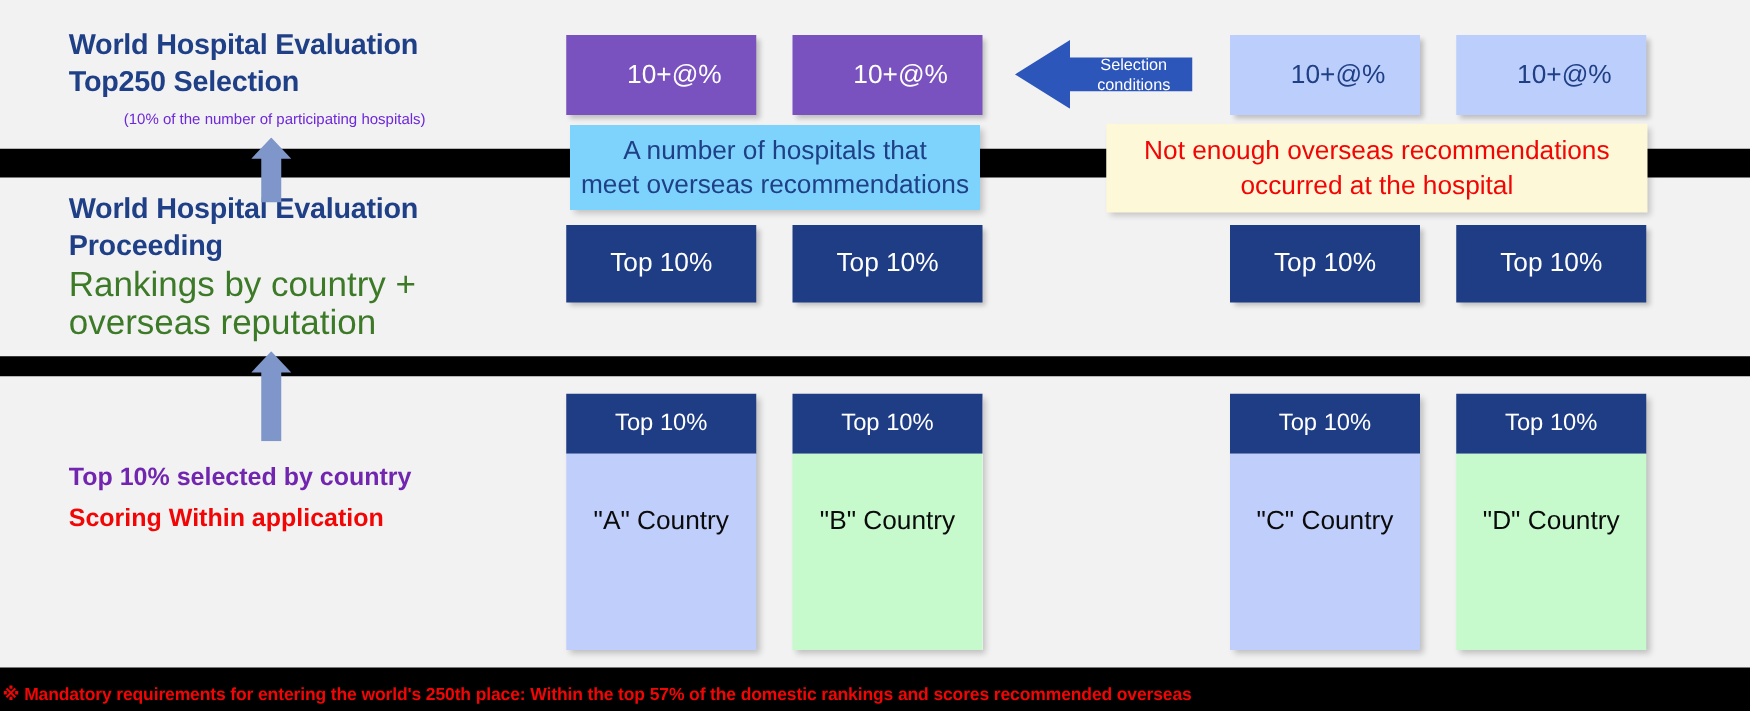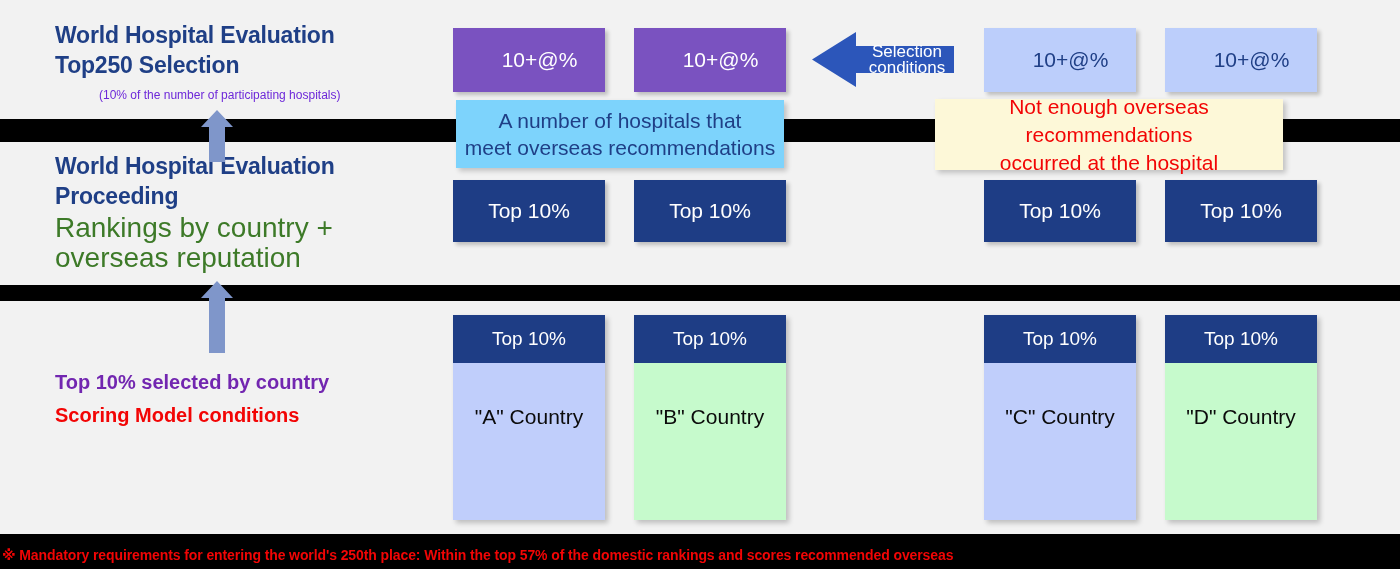--- a/index.html
+++ b/index.html
@@ -88,21 +88,21 @@
   #callout-yellow{
     background:#fdf8d8;color:#f20505;font-size:21px;line-height:28px;
   }
 
   
   #sel-arrow{position:absolute;left:812px;top:32px;width:142px;height:55px;}
   #sel-arrow svg{position:absolute;left:0;top:0;}
   #sel-arrow .sel-label{
     position:absolute;left:48px;top:0;width:94px;height:55px;
     display:flex;flex-direction:column;align-items:center;justify-content:center;
-    color:#ffffff;font-size:17px;line-height:16px;white-space:pre-line;
+    color:#ffffff;font-size:13px;line-height:16px;white-space:pre-line;
     text-align:center;
   }
 
   
   #footnote{
     position:absolute;left:2px;top:547px;
     color:#f20505;font-weight:bold;font-size:14px;
     white-space:nowrap;letter-spacing:-0.1px;
   }
 </style>
@@ -123,21 +123,21 @@
 
   <div class="left-col" id="block-mid">
     <div class="h-title">World Hospital Evaluation
 Proceeding</div>
     <div class="h-green">Rankings by country +
 overseas reputation</div>
   </div>
 
   <div class="left-col" id="block-bot">
     <div class="h-purple">Top 10% selected by country</div>
-    <div class="h-red">Scoring Model conditions</div>
+    <div class="h-red">Scoring Within application</div>
   </div>
 
   <div class="uparrow" id="uparrow-1">
     <svg width="32" height="52" viewBox="0 0 32 52">
       <polygon points="16,0 32,17 24,17 24,52 8,52 8,17 0,17" fill="#7f96ca"></polygon>
     </svg>
   </div>
   <div class="uparrow" id="uparrow-2">
     <svg width="32" height="72" viewBox="0 0 32 72">
       <polygon points="16,0 32,17 24,17 24,72 8,72 8,17 0,17" fill="#7f96ca"></polygon>
@@ -162,21 +162,21 @@
       <polygon points="0,27.5 44,0 44,14 142,14 142,41 44,41 44,55" fill="#2c56ba"></polygon>
     </svg>
     <div class="sel-label">Selection
 conditions</div>
   </div>
 
   <div class="callout" id="callout-blue" style="left:456px;top:100px;width:328px;height:68px;">
     <span>A number of hospitals that
 meet overseas recommendations</span>
   </div>
-  <div class="callout" id="callout-yellow" style="left:935px;top:99px;width:348px;height:71px;">
+  <div class="callout" id="callout-yellow" style="left:885px;top:99px;width:433px;height:71px;">
     <span>Not enough overseas recommendations
 occurred at the hospital</span>
   </div>
 
   <div class="box top10" style="left:453px;top:180px;width:152px;height:62px;">
     <span>Top 10%</span>
   </div>
   <div class="box top10" style="left:634px;top:180px;width:152px;height:62px;">
     <span>Top 10%</span>
   </div>

